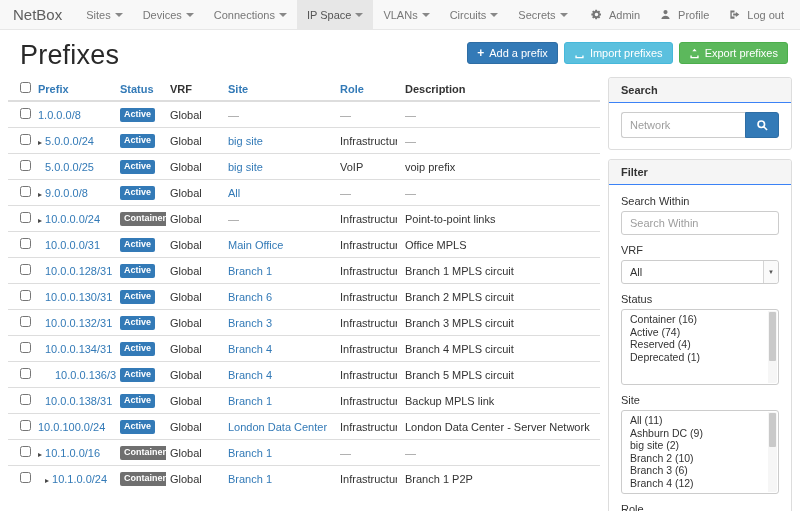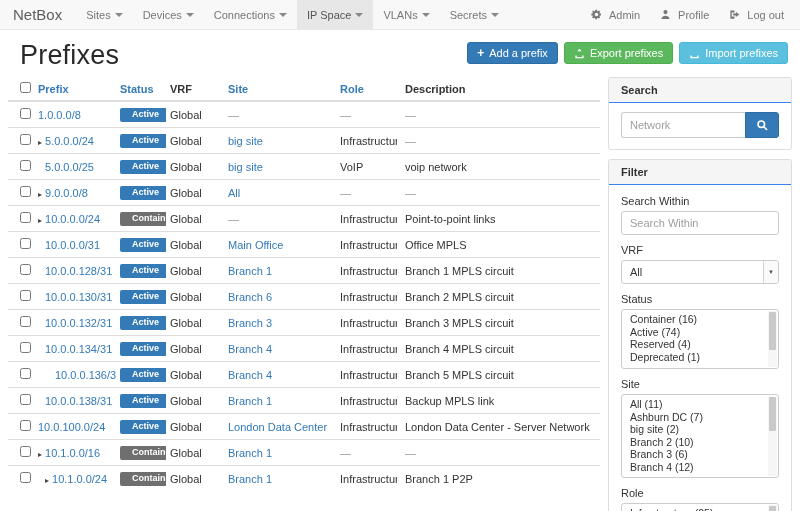--- a/index.html
+++ b/index.html
@@ -46,21 +46,21 @@
   .col-check { width: 26px; padding-left: 12px; }
   .col-prefix { width: 82px; }
   .col-status { width: 50px; }
   .col-vrf { width: 58px; }
   .col-site { width: 108px; }
   .col-role { width: 65px; padding-left: 8px; }
   .col-desc { padding-left: 8px; }
   a.link { color: #337ab7; text-decoration: none; cursor: pointer; }
   .dash { color: #9a9a9a; }
   .arrow { font-size: 8px; color: #444; margin-right: 3px; }
-  .badge { display: inline-block; padding: 2px 12px 3px; font-size: 9px; font-weight: bold;
+  .badge { display: inline-block; padding: 2px 4px 3px; font-size: 9px; font-weight: bold;
     color: #fff; border-radius: 2px; line-height: 1; }
   .badge-active { background: #337ab7; }
   .badge-container { background: #6f6f6f; }
   input[type=checkbox] { width: 11px; height: 11px; cursor: pointer; }
 
   
   .panel { border: 1px solid #ddd; border-radius: 3px; background: #fff; }
   .panel-heading { background: #f5f5f5; border-bottom: 1px solid #3b82f6; padding: 6px 12px;
     font-weight: bold; color: #333; border-radius: 3px 3px 0 0; }
   .panel-body { padding: 9px 12px 11px; }
@@ -85,21 +85,21 @@
     border-left: 1px solid #d5d5d5; display: flex; align-items: center; justify-content: center;
     font-size: 6px; color: #555; background: #fafafa; border-radius: 0 3px 3px 0; }
 
   .listbox { position: relative; border: 1px solid #ccc; border-radius: 3px; padding: 3px 0;
     overflow: hidden; background: #fff; }
   .listbox .opt { padding: 0 14px 0 8px; line-height: 12.5px; font-size: 10.5px; color: #333;
     white-space: nowrap; overflow: hidden; cursor: pointer; }
   .sb-track { position: absolute; top: 1px; right: 1px; bottom: 1px; width: 9px;
     background: #f6f6f6; border-radius: 0 2px 2px 0; }
   .sb-thumb { position: absolute; top: 1px; left: 1px; right: 1px; background: #c9c9c9; border-radius: 1px; }
-  .lb-status { height: 60px; }
+  .lb-status { height: 76px; }
   .lb-site { height: 84px; }
   .lb-role { height: 64px; }
 </style>
 </head>
 <body>
 
 <div class="navbar">
   <span class="brand">NetBox</span>
   <ul class="nav-list" id="nav-left">
       <li class="nav-item">
@@ -113,20 +113,24 @@
       <li class="nav-item">
         <span>Connections</span>
         <span class="caret"></span>
       </li>
       <li class="nav-item active">
         <span>IP Space</span>
         <span class="caret"></span>
       </li>
       <li class="nav-item">
         <span>VLANs</span>
+        <span class="caret"></span>
+      </li>
+      <li class="nav-item">
+        <span>Circuits</span>
         <span class="caret"></span>
       </li>
       <li class="nav-item">
         <span>Secrets</span>
         <span class="caret"></span>
       </li>
     </ul>
   <ul class="nav-list nav-right" id="nav-right">
       <li class="nav-item">
         <span>
@@ -156,33 +160,33 @@
     </ul>
 </div>
 
 <div class="page-head">
   <h1 class="page-title">Prefixes</h1>
   <div class="action-btns">
     <button class="btn btn-primary">
       <span class="plus">+</span>
       <span>Add a prefix</span>
     </button>
+    <button class="btn btn-info">
+      <svg width="11" height="11" viewBox="0 0 16 16">
+          <path fill="#fff" d="M8 1v6.2h3.2L8 11 4.8 7.2H8z M8 1v6.2H4.8L8 11l3.2-3.8H8z"></path>
+          <path fill="#fff" d="M2 11h2v2h8v-2h2v4H2z"></path>
+        </svg>
+      <span>Import prefixes</span>
+    </button>
     <button class="btn btn-success">
       <svg width="11" height="11" viewBox="0 0 16 16">
           <path fill="#fff" d="M8 11V4.8H4.8L8 1l3.2 3.8H8z"></path>
           <path fill="#fff" d="M2 11h2v2h8v-2h2v4H2z"></path>
         </svg>
       <span>Export prefixes</span>
-    </button>
-    <button class="btn btn-info">
-      <svg width="11" height="11" viewBox="0 0 16 16">
-          <path fill="#fff" d="M8 1v6.2h3.2L8 11 4.8 7.2H8z M8 1v6.2H4.8L8 11l3.2-3.8H8z"></path>
-          <path fill="#fff" d="M2 11h2v2h8v-2h2v4H2z"></path>
-        </svg>
-      <span>Import prefixes</span>
     </button>
   </div>
 </div>
 
 <div class="columns">
 
   <div class="main-col">
     <table>
       <thead>
         <tr id="table-head-row">
@@ -214,21 +218,21 @@
             <td class="col-role"><span class="">Infrastructure</span></td>
             <td class="col-desc"><span class="dash">—</span></td>
           </tr>
           <tr>
             <td class="col-check"><input type="checkbox" style=""></td>
             <td class="col-prefix"><span style="margin-left:7px"><a class="link">5.0.0.0/25</a></span></td>
             <td class="col-status"><span class="badge badge-active">Active</span></td>
             <td class="col-vrf">Global</td>
             <td class="col-site"><a class="link">big site</a></td>
             <td class="col-role"><span class="">VoIP</span></td>
-            <td class="col-desc"><span class="">voip network</span></td>
+            <td class="col-desc"><span class="">voip prefix</span></td>
           </tr>
           <tr>
             <td class="col-check"><input type="checkbox" style=""></td>
             <td class="col-prefix"><span style="margin-left:0px"><span class="arrow">▸</span><a class="link">9.0.0.0/8</a></span></td>
             <td class="col-status"><span class="badge badge-active">Active</span></td>
             <td class="col-vrf">Global</td>
             <td class="col-site"><a class="link">All</a></td>
             <td class="col-role"><span class="dash">—</span></td>
             <td class="col-desc"><span class="dash">—</span></td>
           </tr>
@@ -374,21 +378,21 @@
             <div class="opt">Reserved (4)</div>
             <div class="opt">Deprecated (1)</div>
           </div>
 
         <label class="filter-label">Site</label>
         <div class="listbox lb-site" id="site-listbox">
           <div class="sb-track">
               <div class="sb-thumb" style="height:42%"></div>
             </div>
         <div class="opt">All (11)</div>
-            <div class="opt">Ashburn DC (7)</div>
+            <div class="opt">Ashburn DC (9)</div>
             <div class="opt">big site (2)</div>
             <div class="opt">Branch 2 (10)</div>
             <div class="opt">Branch 3 (6)</div>
             <div class="opt">Branch 4 (12)</div>
           </div>
 
         <label class="filter-label">Role</label>
         <div class="listbox lb-role" id="role-listbox">
           <div class="sb-track">
               <div class="sb-thumb" style="height:80%"></div>

